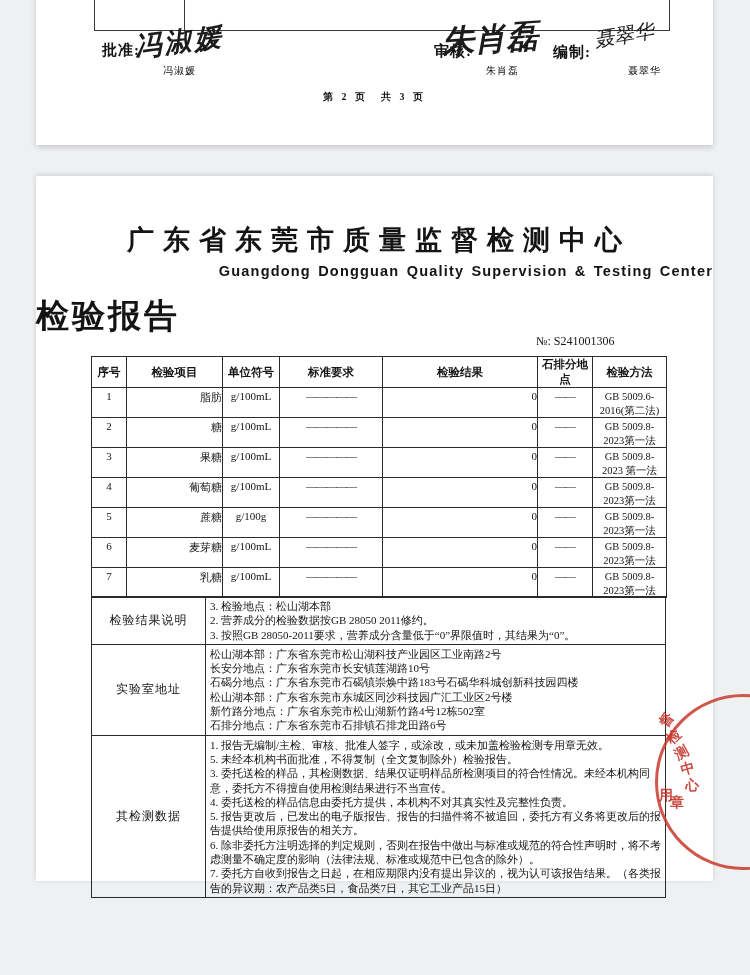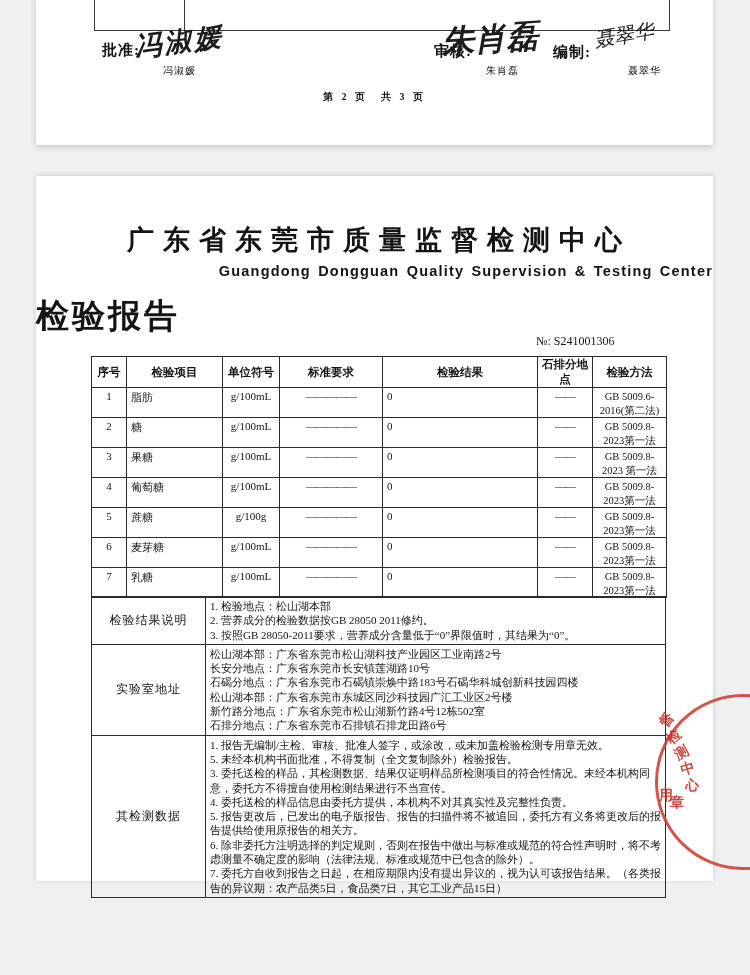--- a/index.html
+++ b/index.html
@@ -47,21 +47,21 @@
   }
   .report-no { position:absolute; left:500px; top:158px; font-size:12px; white-space:nowrap; }
 
   
   table { border-collapse:collapse; table-layout:fixed; }
   #results-table { position:absolute; left:55px; top:180px; width:575px; }
   #results-table th, #results-table td { border:1px solid #2b2b2b; overflow:hidden; }
   #results-table { border:1.5px solid #2b2b2b; }
   #results-table th { height:21px; font-size:11.5px; font-weight:bold; text-align:center; vertical-align:middle; }
   #results-table td { height:30px; font-size:11px; vertical-align:top; padding-top:2px; text-align:center; }
-  #results-table td.cL { text-align:left; padding-left:4px; }
+  #results-table td.cL { text-align:right; padding-left:4px; }
   #results-table td.cM { white-space:pre-line; font-size:10.5px; line-height:13.5px; padding-top:2px; }
   #results-table td.cD { letter-spacing:-1px; color:#222; }
 
   
   #info-table { position:absolute; left:55px; top:420px; width:575px; border:1.5px solid #2b2b2b; }
   #info-table td { border:1px solid #2b2b2b; }
   #info-table td.lbl { width:114px; text-align:center; vertical-align:middle; font-size:12px; letter-spacing:1px; }
   #info-table td.cnt { font-size:11px; line-height:14.3px; padding:2px 4px 2px 4px; vertical-align:top; }
   #info-table tr.r0 td { height:41px; }
   #info-table tr.r1 td { height:86px; }
@@ -212,21 +212,21 @@
 2023第一法</td>
       </tr>
     </tbody>
   </table>
 
   <table id="info-table">
     <tbody>
       <tr class="r0">
         <td class="lbl">检验结果说明</td>
         <td class="cnt">
-          <div>1. 检验地点：松山湖本部</div>
+          <div>3. 检验地点：松山湖本部</div>
           <div>2. 营养成分的检验数据按GB 28050 2011修约。</div>
           <div>3. 按照GB 28050-2011要求，营养成分含量低于“0”界限值时，其结果为“0”。</div>
         </td>
       </tr>
       <tr class="r1">
         <td class="lbl">实验室地址</td>
         <td class="cnt">
           <div>松山湖本部：广东省东莞市松山湖科技产业园区工业南路2号</div>
           <div>长安分地点：广东省东莞市长安镇莲湖路10号</div>
           <div>石碣分地点：广东省东莞市石碣镇崇焕中路183号石碣华科城创新科技园四楼</div>

